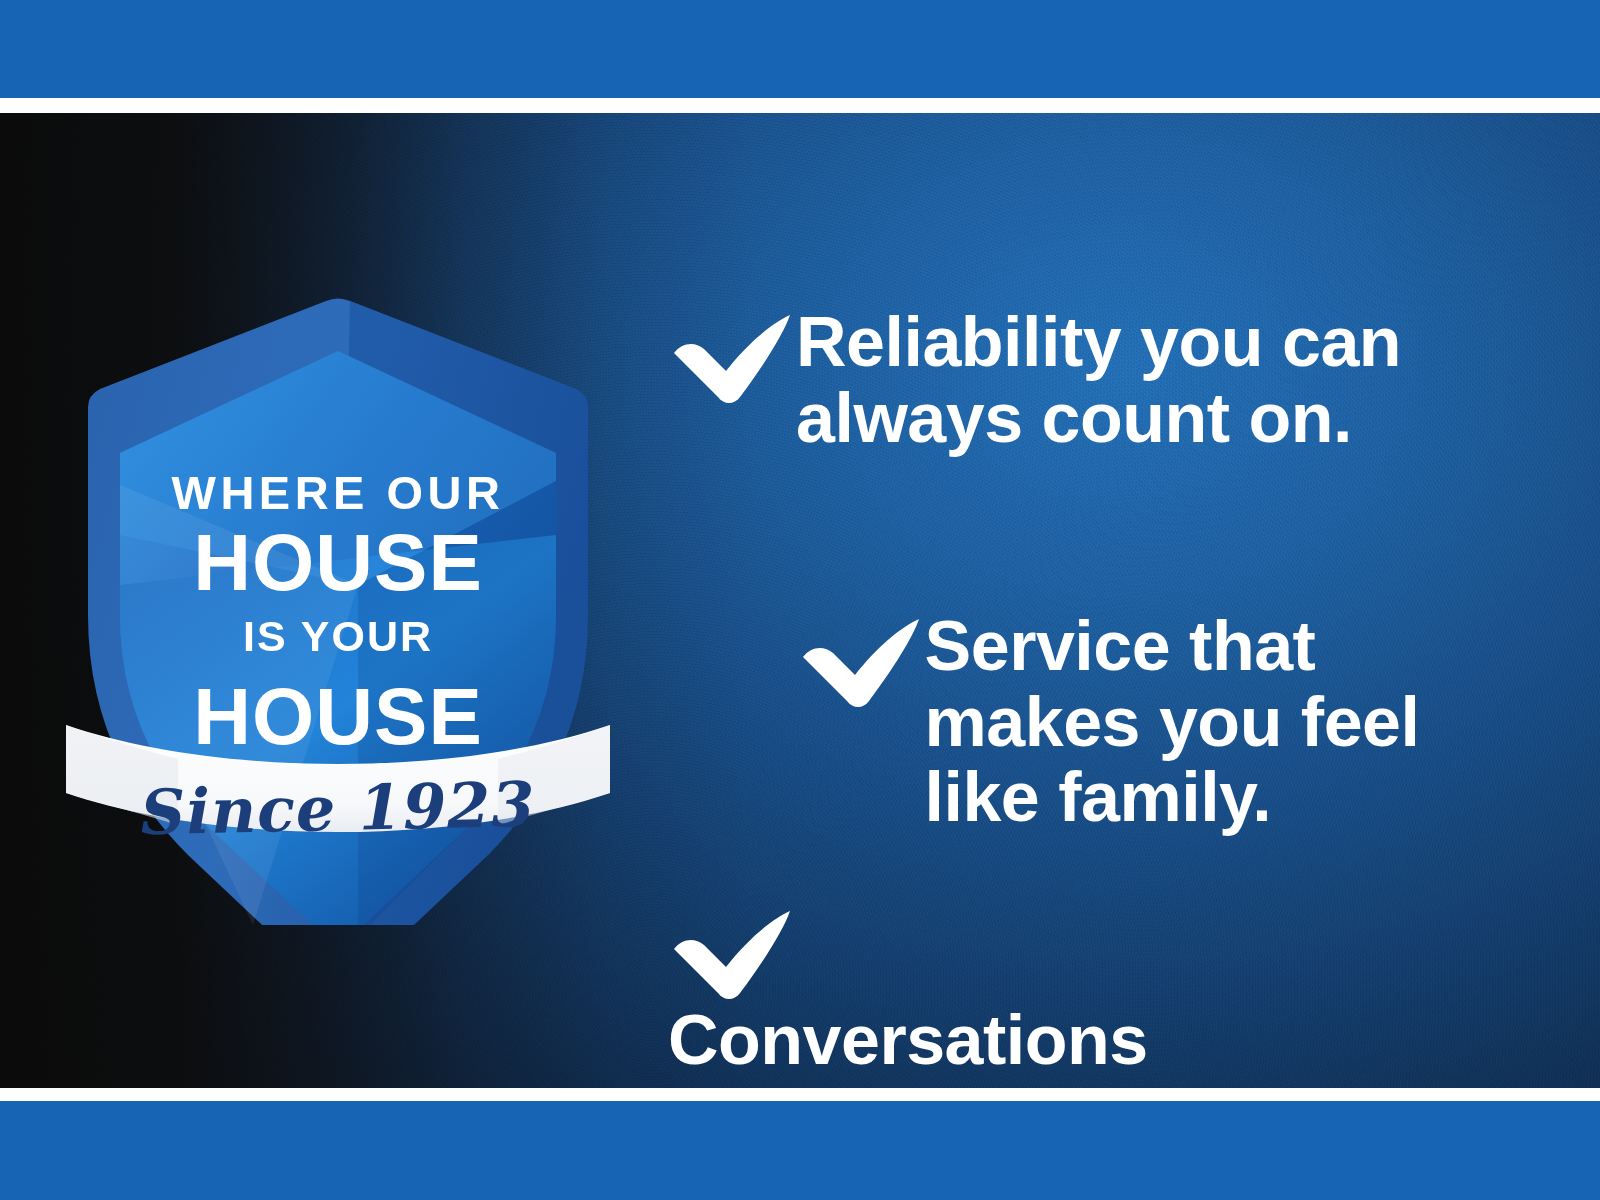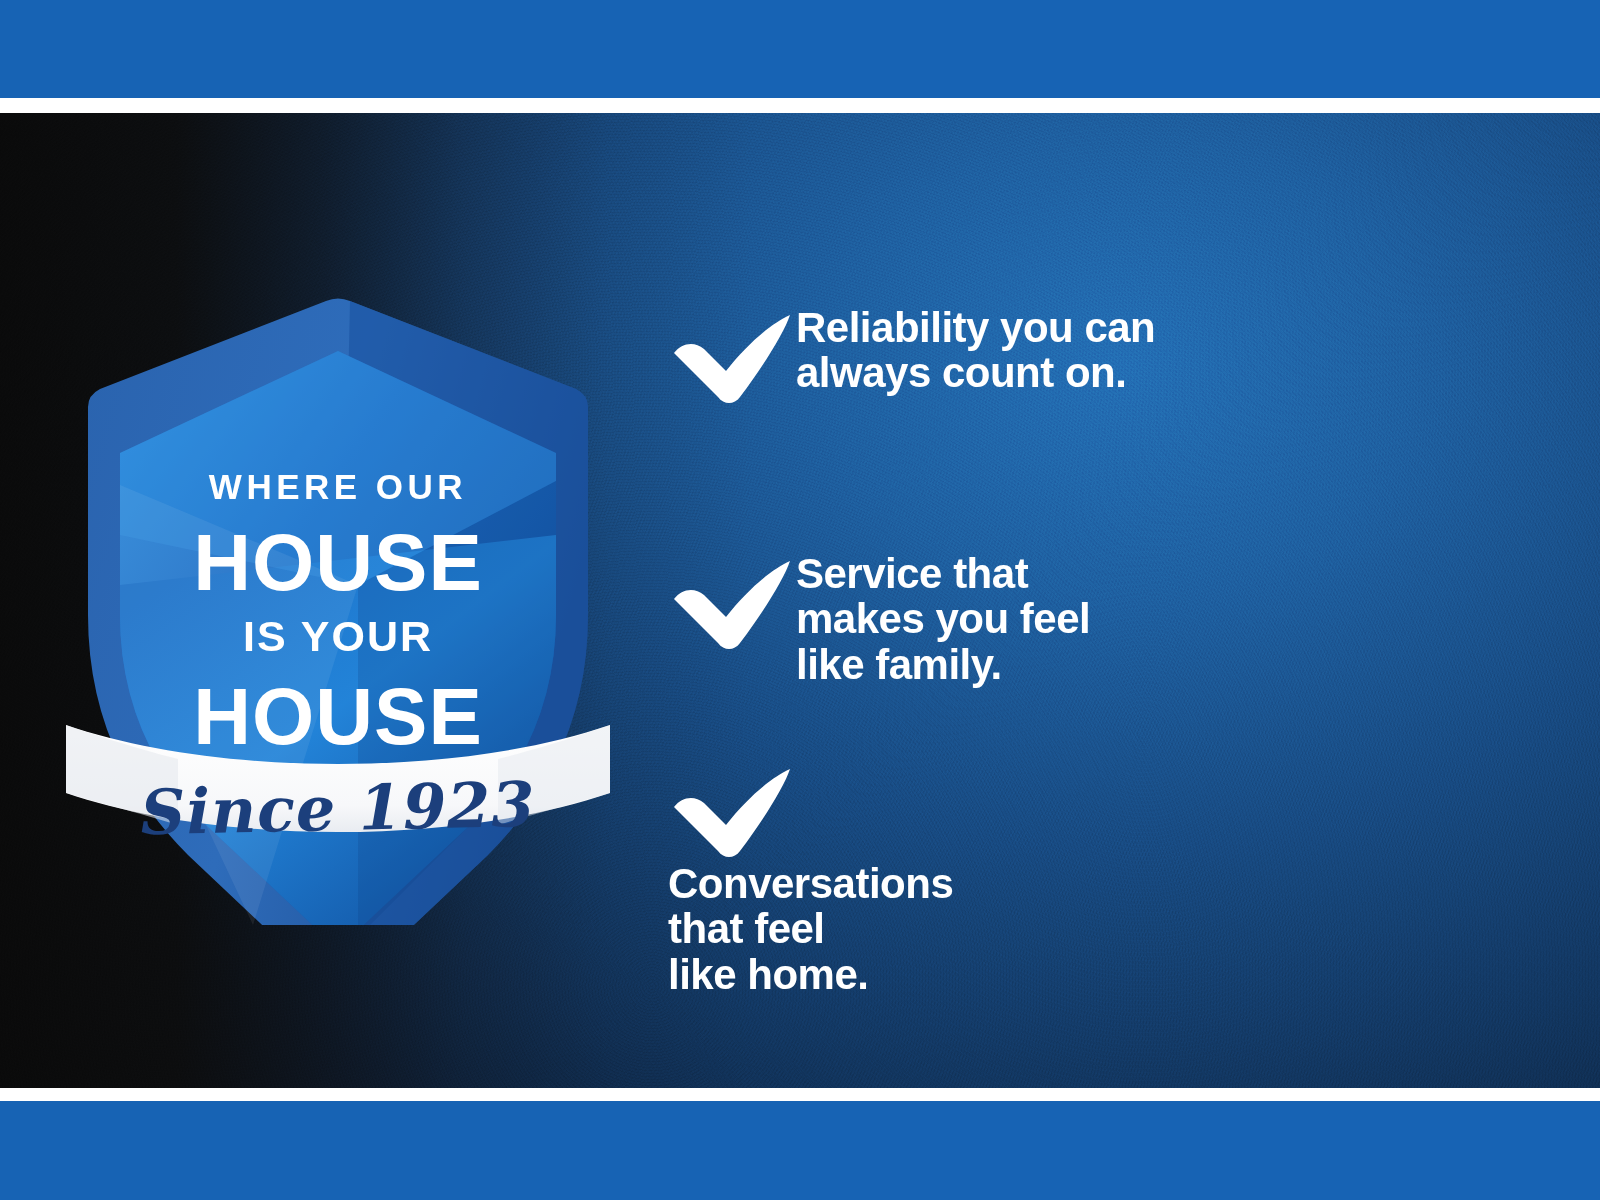--- a/index.html
+++ b/index.html
@@ -86,21 +86,21 @@
     text-align:center;
     color:#ffffff;
     font-family:"Liberation Sans", sans-serif;
     font-weight:700;
     letter-spacing:.5px;
     text-transform:uppercase;
     line-height:1;
     user-select:none;
   }
   .st-1{ position:absolute; top:184px; left:0; width:560px;
-         font-size:35px; letter-spacing:4.5px; }
+         font-size:47px; letter-spacing:4.5px; }
   .st-2{ position:absolute; top:238px; left:0; width:560px;
          font-size:80px; letter-spacing:1px; }
   .st-3{ position:absolute; top:330px; left:0; width:560px;
          font-size:43px; letter-spacing:2px; }
   .st-4{ position:absolute; top:392px; left:0; width:560px;
          font-size:80px; letter-spacing:1px; }
 
   .since{
     position:absolute;
     left:0; top:487px; width:560px;
@@ -128,28 +128,28 @@
   }
   .bullet .tick{
     flex:0 0 auto;
     width:128px; height:96px;
     margin-top:6px;
   }
   .bullet .copy{
     color:#ffffff;
     font-family:"Liberation Sans", sans-serif;
     font-weight:700;
-    font-size:42px;
+    font-size:70px;
     line-height:1.08;
     letter-spacing:-0.5px;
     white-space:pre-line;
     padding-top:2px;
   }
   #b1{ top:0px; }
-  #b2{ top:144px; }
+  #b2{ top:151px;justify-content:center; }
   #b3{ top:214px;flex-direction:column; }
 </style>
 </head>
 <body>
 
 <div id="stage">
 
   <div class="brand-bar top"></div>
 
   <div class="canvas">

